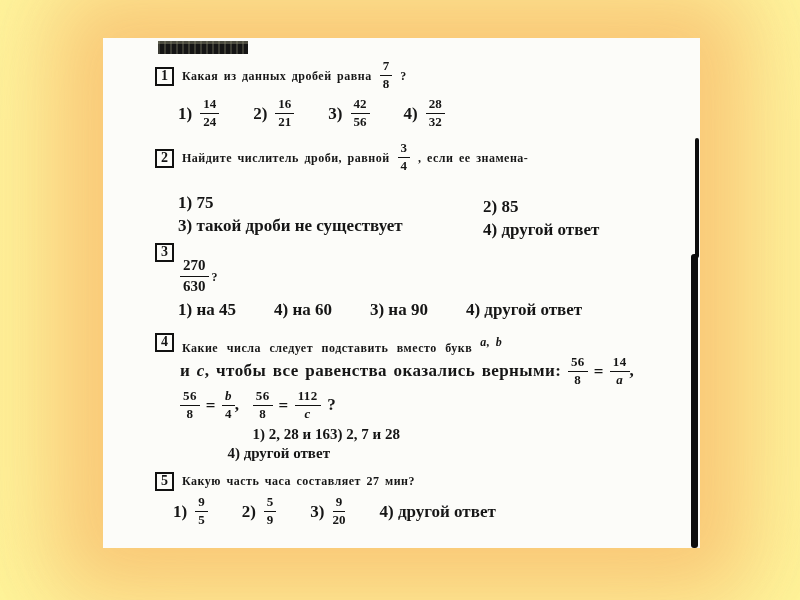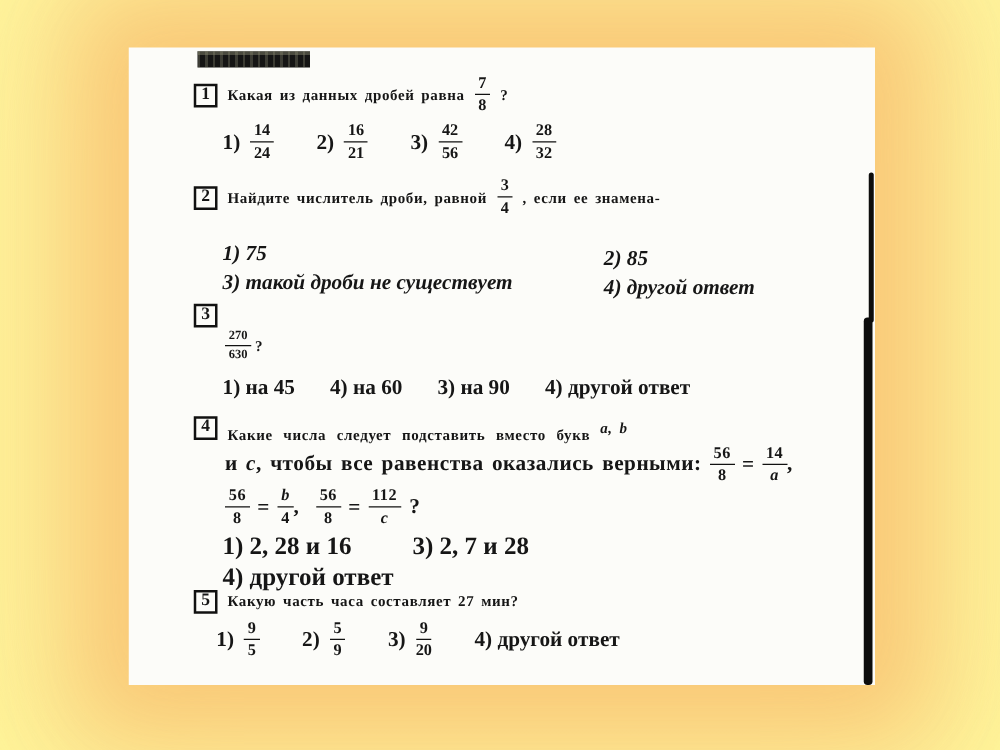--- a/index.html
+++ b/index.html
@@ -35,24 +35,24 @@
   }
   .frac{
     display:inline-flex;flex-direction:column;align-items:center;
     font-weight:bold;font-size:13px;line-height:1.15;
     vertical-align:middle;position:relative;top:-1px;
   }
   .frac .fn{padding:0 3px 1px;border-bottom:1.6px solid #111;}
   .frac .fd{padding-top:1px;}
   .opt{display:inline-flex;align-items:center;gap:8px;font-weight:bold;font-size:17px;}
   .optrow{display:flex;align-items:center;gap:34px;}
-  .optrow3{display:flex;align-items:center;gap:28px;}
+  .optrow3{display:flex;align-items:center;gap:38px;}
   .grid2{display:grid;grid-template-columns:305px 1fr;row-gap:3px;font-weight:bold;font-size:17px;}
   .grid2 .rcol{transform:translateY(4px);}
-  .grid4{display:grid;grid-template-columns:152px 1fr;row-gap:2px;font-weight:bold;font-size:20px;}
+  .grid4{display:grid;grid-template-columns:152px 1fr;row-gap:2px;font-weight:bold;font-size:15px;text-align:right;}
   .iline{font-weight:bold;font-size:17px;letter-spacing:0.4px;word-spacing:2px;}
   .it{font-style:italic;}
   .eqs{display:inline-flex;align-items:center;gap:6px;vertical-align:middle;}
 </style>
 </head>
 <body>
 
 <div class="paper">
 
   <div class="redacted-bar"></div>
@@ -101,32 +101,32 @@
 
   <div class="blk row qhead" style="left:52px;top:102px;height:36px;">
     <span class="qbox">2</span>
     <span class="qtxt">Найдите числитель дроби, равной</span>
     <span class="frac">
         <span class="fn">3</span>
         <span class="fd">4</span>
       </span>
     <span class="qtxt">, если ее знамена-</span>
   </div>
-  <div class="blk grid2" style="left:75px;top:155px;font-style:italic;">
+  <div class="blk grid2" style="left:75px;top:155px;">
     <span>1) 75</span>
     <span class="rcol">2) 85</span>
     <span>3) такой дроби не существует</span>
     <span class="rcol">4) другой ответ</span>
   </div>
 
   <div class="blk row qhead" style="left:52px;top:200px;height:28px;">
     <span class="qbox">3</span>
   </div>
   <div class="blk row" style="left:77px;top:222px;height:34px;gap:3px;">
-    <span class="frac" style="font-size:10px;">
+    <span class="frac" style="font-size:15px;">
         <span class="fn">270</span>
         <span class="fd">630</span>
       </span>
     <span class="qtxt">?</span>
   </div>
   <div class="blk optrow3" style="left:75px;top:260px;height:24px;">
     <span class="opt">1) на 45</span>
     <span class="opt">4) на 60</span>
     <span class="opt">3) на 90</span>
     <span class="opt">4) другой ответ</span>

